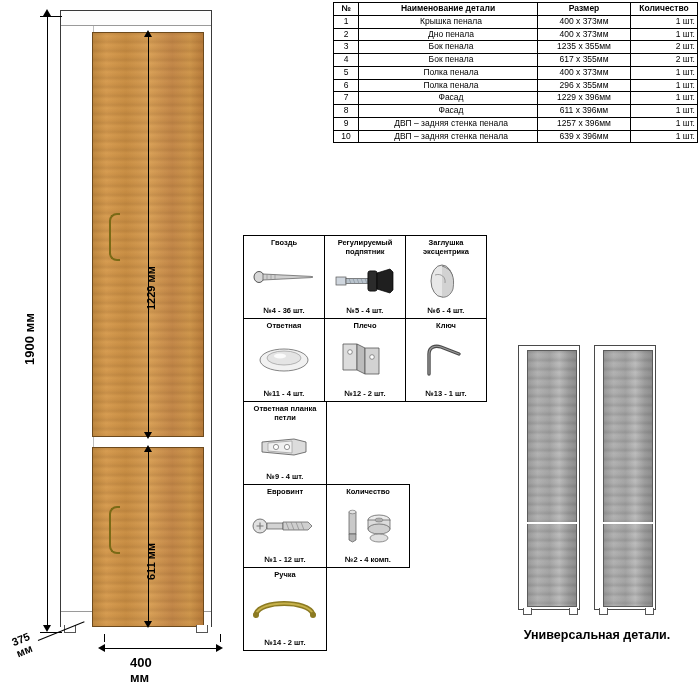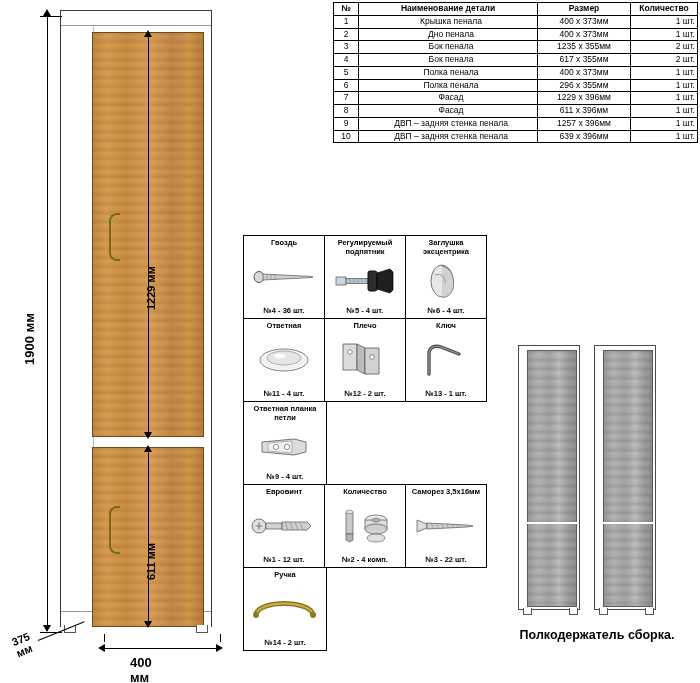--- a/index.html
+++ b/index.html
@@ -397,31 +397,20 @@
           <ellipse cx="44" cy="13" rx="11" ry="5" fill="#ececec" stroke="#666" stroke-width=".8"></ellipse>
           <rect x="33" y="13" width="22" height="9" fill="#dcdcdc" stroke="#666" stroke-width=".8"></rect>
           <ellipse cx="44" cy="22" rx="11" ry="5" fill="#cfcfcf" stroke="#666" stroke-width=".8"></ellipse>
           <ellipse cx="44" cy="13" rx="4" ry="2" fill="#b0b0b0" stroke="#777" stroke-width=".6"></ellipse>
           <ellipse cx="44" cy="31" rx="9" ry="4" fill="#e0e0e0" stroke="#666" stroke-width=".7"></ellipse>
         </svg>
       </div>
       <div class="hw-code">№2 - 4 комп.</div>
     </div>
 
-    <div class="hw-cell">
-      <div class="hw-title">Саморез 3,5x16мм</div>
-      <div class="hw-art">
-        <svg width="66" height="24" viewBox="0 0 66 24">
-          <path d="M4 6 L14 10 L14 14 L4 18 Z" fill="#dcdcdc" stroke="#555" stroke-width=".7"></path>
-          <path d="M14 9 L54 11 L60 12 L54 13 L14 15 Z" fill="#cfcfcf" stroke="#555" stroke-width=".7"></path>
-          <path d="M18 9 l3 6 M23 9.2 l3 5.6 M28 9.4 l3 5.2 M33 9.6 l3 4.8 M38 9.8 l3 4.4 M43 10 l3 4" stroke="#8d8d8d" stroke-width=".7"></path>
-        </svg>
-      </div>
-      <div class="hw-code">№3 - 22 шт.</div>
-    </div>
   </div>
 
   <div class="hw-row">
 
     <div class="hw-cell">
       <div class="hw-title">Ручка</div>
       <div class="hw-art">
         <svg width="70" height="30" viewBox="0 0 70 30">
           <path d="M6 20 C10 6 58 6 63 20" fill="none" stroke="#8c7a22" stroke-width="5" stroke-linecap="round"></path>
           <path d="M6 20 C10 6 58 6 63 20" fill="none" stroke="#c6b14a" stroke-width="2" stroke-linecap="round"></path>
@@ -441,13 +430,13 @@
     <div class="rc-foot" style="left:4px;"></div>
     <div class="rc-foot" style="left:50px;"></div>
   </div>
   <div class="rc-panel" style="left:76px;">
     <div class="rc-door"></div>
     <div class="rc-split" style="top:176px;"></div>
     <div class="rc-foot" style="left:4px;"></div>
     <div class="rc-foot" style="left:50px;"></div>
   </div>
 </div>
-<div id="universal-caption">Полкодержатель сборка.</div>
+<div id="universal-caption">Универсальная детали.</div>
 
 </body></html>

